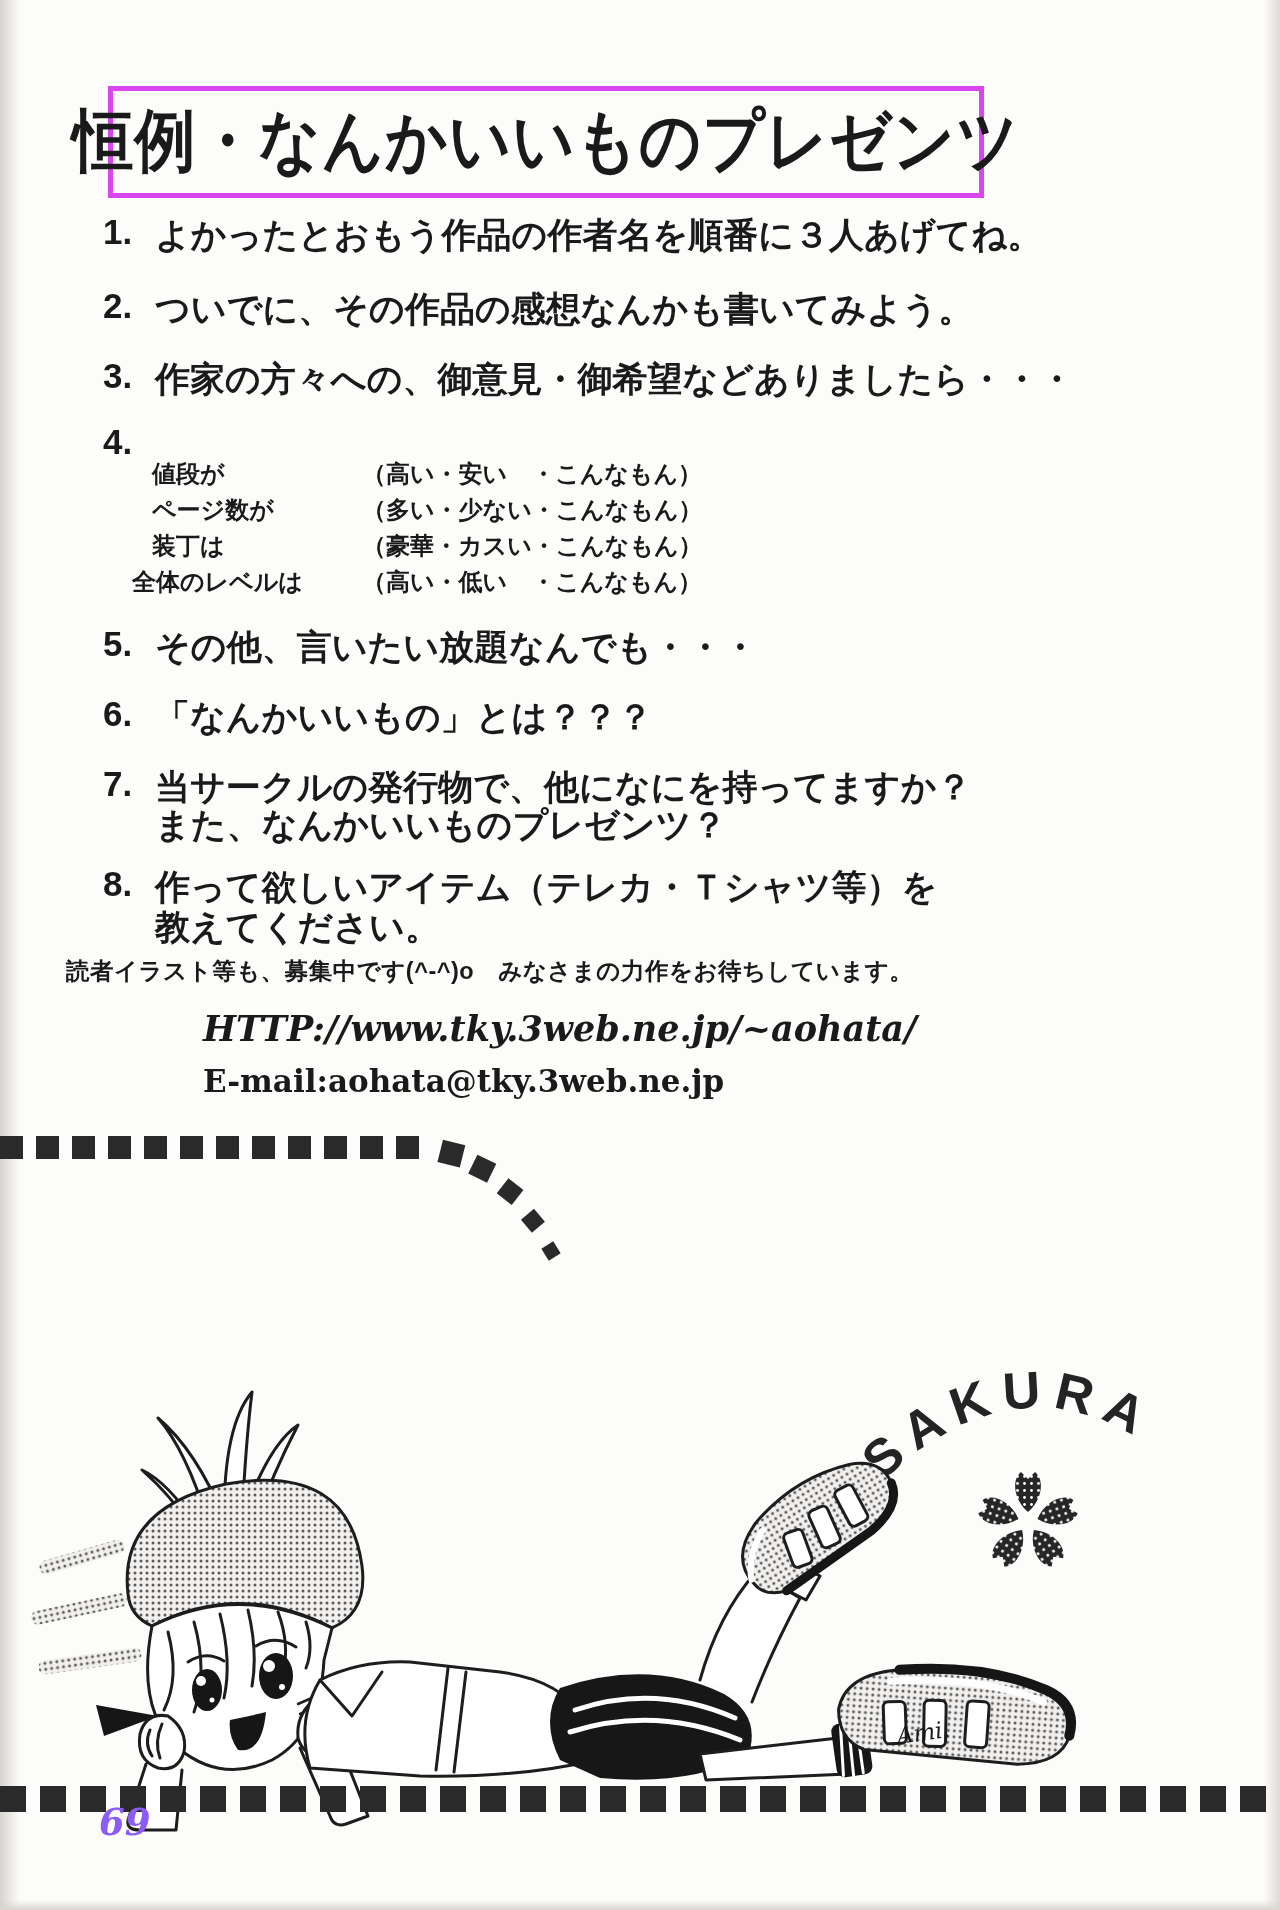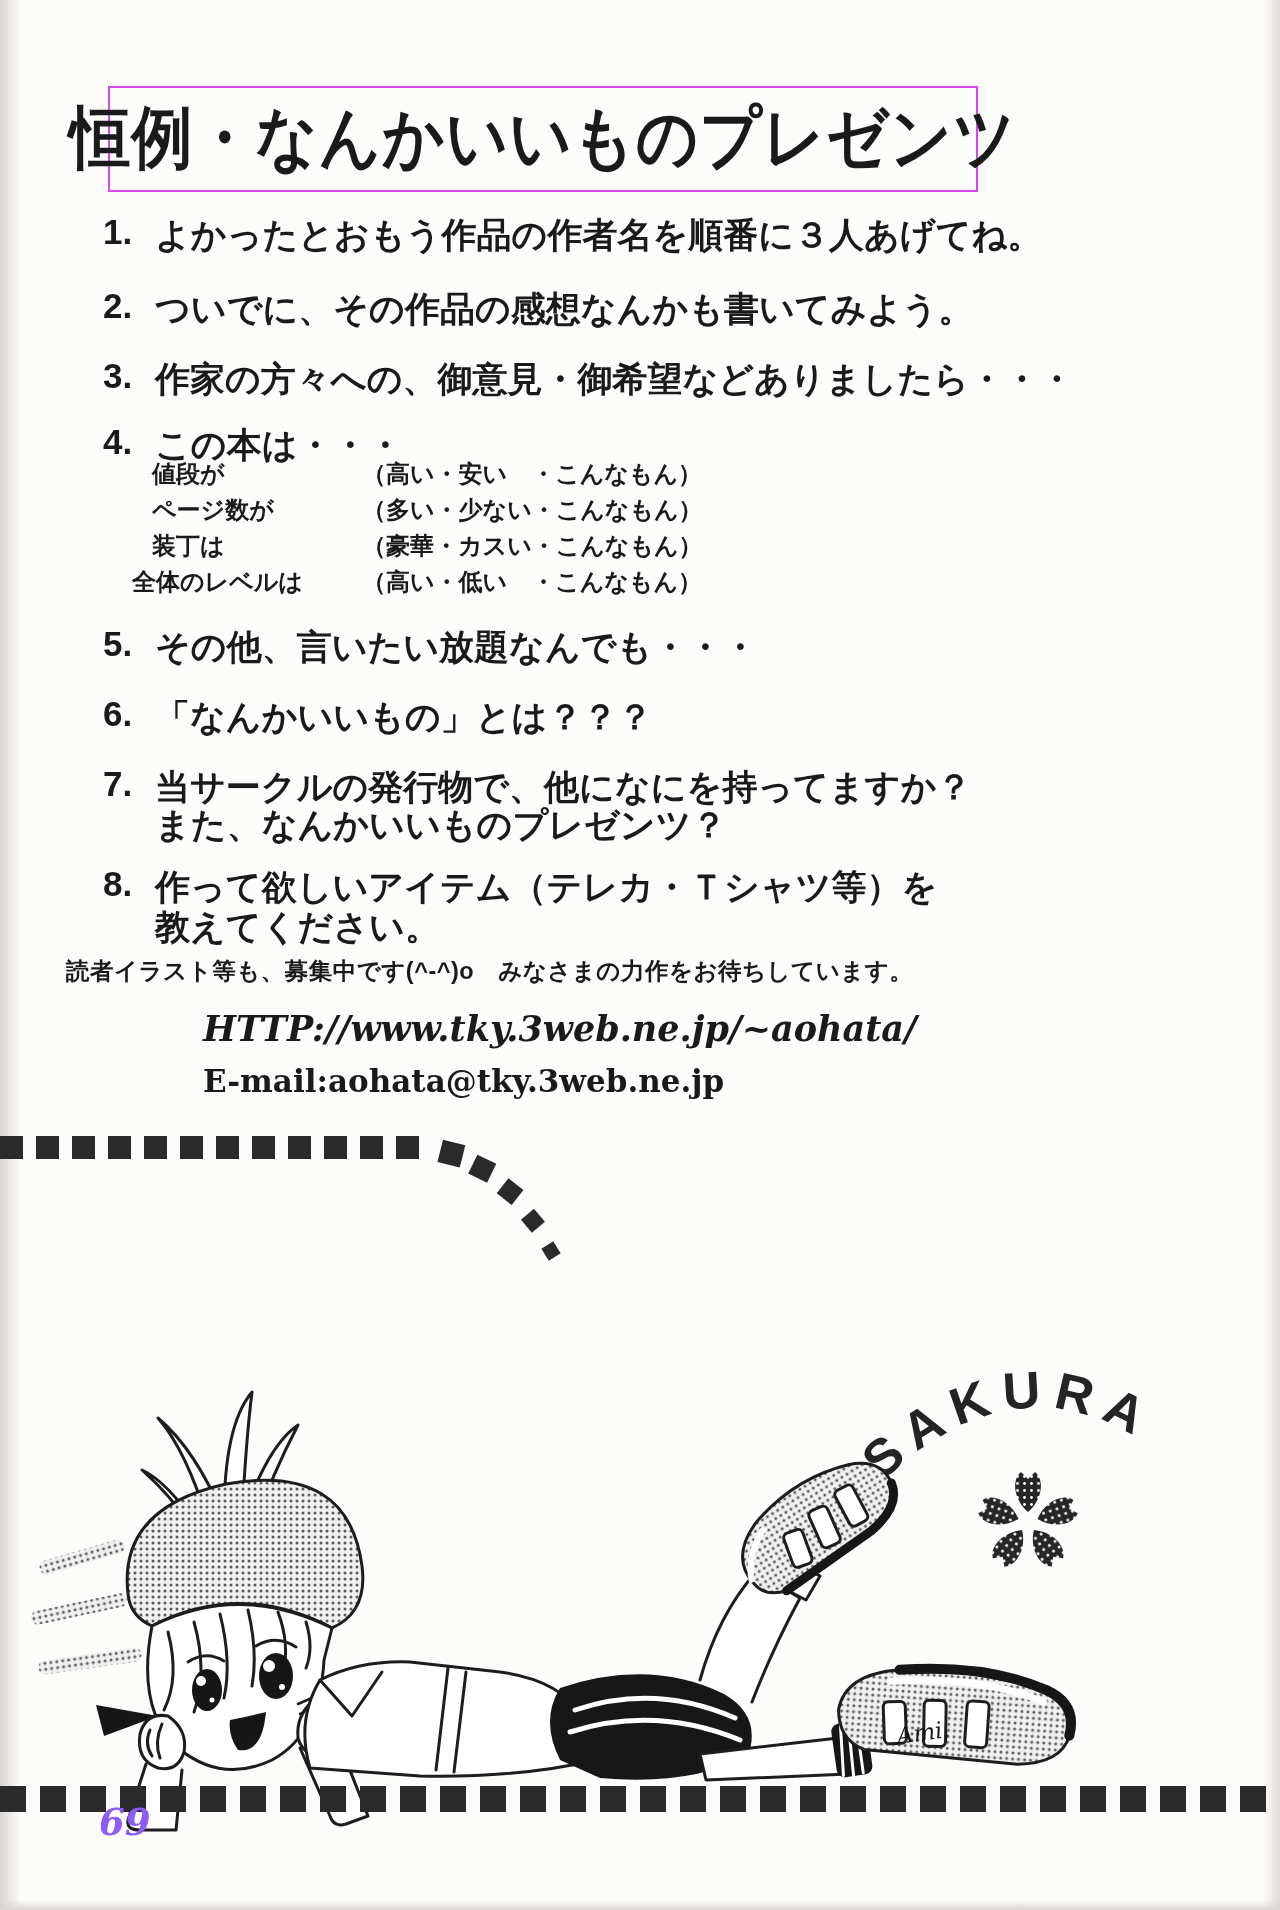--- a/index.html
+++ b/index.html
@@ -10,21 +10,21 @@
   }
   .edge-left{position:absolute;left:0;top:0;bottom:0;width:20px;
     background:linear-gradient(90deg,#d7d4d0,rgba(252,252,250,0));}
   .edge-right{position:absolute;right:0;top:0;bottom:0;width:16px;
     background:linear-gradient(270deg,#dedbd8,rgba(252,252,250,0));}
   .edge-bottom{position:absolute;left:0;right:0;bottom:0;height:10px;
     background:linear-gradient(0deg,#d9d6d2,rgba(252,252,250,0));}
 
   .title-box{
     position:absolute;left:108px;top:86px;width:866px;height:102px;
-    border:2px solid #d946ef;display:flex;align-items:center;justify-content:center;
+    border:5px solid #d946ef;display:flex;align-items:center;justify-content:center;
   }
   .title-text{
     font-size:61px;font-weight:bold;letter-spacing:1px;white-space:nowrap;
     transform:scaleY(1.12);
   }
 
   .q{position:absolute;left:103px;display:flex;font-weight:bold;font-size:35px;white-space:nowrap;}
   .q .qnum{width:52px;flex:0 0 auto;}
   .q-cont{position:absolute;left:155px;font-weight:bold;font-size:35px;white-space:nowrap;}
 
@@ -65,21 +65,20 @@
   <div class="q" style="top:286px">
     <span class="qnum">2.</span>
     <span class="qtext">ついでに、その作品の感想なんかも書いてみよう。</span>
   </div>
   <div class="q" style="top:356px">
     <span class="qnum">3.</span>
     <span class="qtext">作家の方々への、御意見・御希望などありましたら・・・</span>
   </div>
   <div class="q" style="top:422px">
     <span class="qnum">4.</span>
-    <span class="qtext">この本は・・・</span>
   </div>
 
   <div class="rating-row" style="top:458px">
     <span class="rlabel">値段が</span>
     <span class="ropts">（高い・安い　・こんなもん）</span>
   </div>
   <div class="rating-row" style="top:494px">
     <span class="rlabel">ページ数が</span>
     <span class="ropts">（多い・少ない・こんなもん）</span>
   </div>

